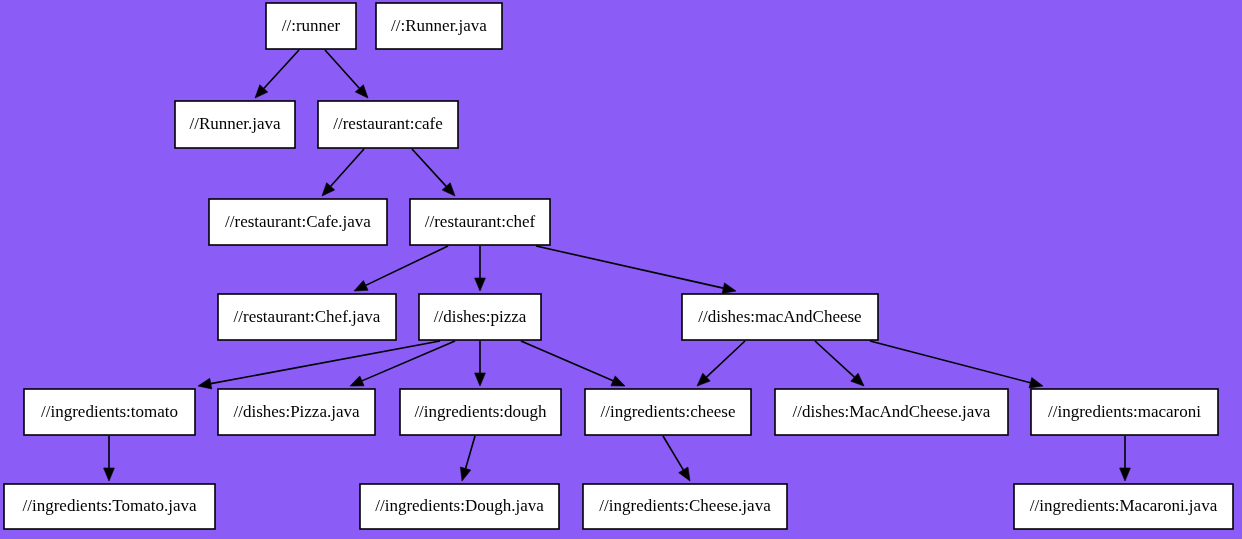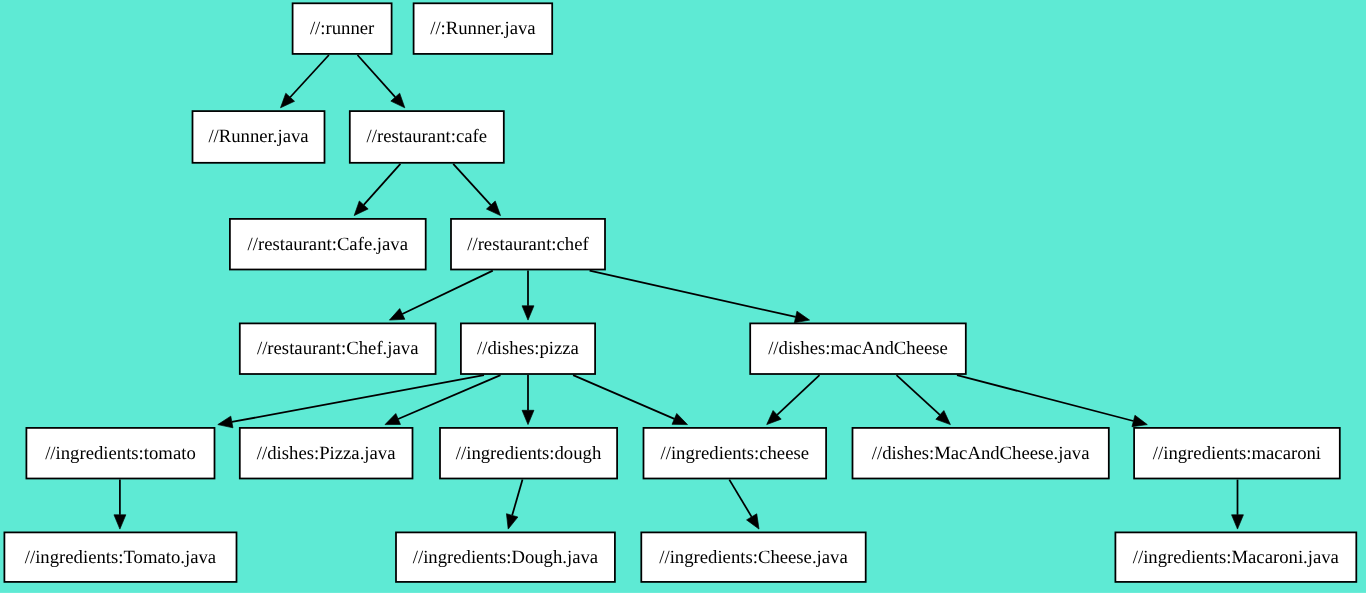--- a/index.html
+++ b/index.html
@@ -5,21 +5,21 @@
 <style>
   html, body {
     margin: 0;
     padding: 0;
     background: #ffffff;
   }
   #graph-root {
     position: relative;
     width: 1242px;
     height: 539px;
-    background: #5eead4;
+    background: #8b5cf6;
     overflow: hidden;
     font-family: "Liberation Serif", "DejaVu Serif", serif;
     text-decoration: underline;
   }
   svg#graph-canvas {
     position: absolute;
     top: 0;
     left: 0;
     width: 1242px;
     height: 539px;

